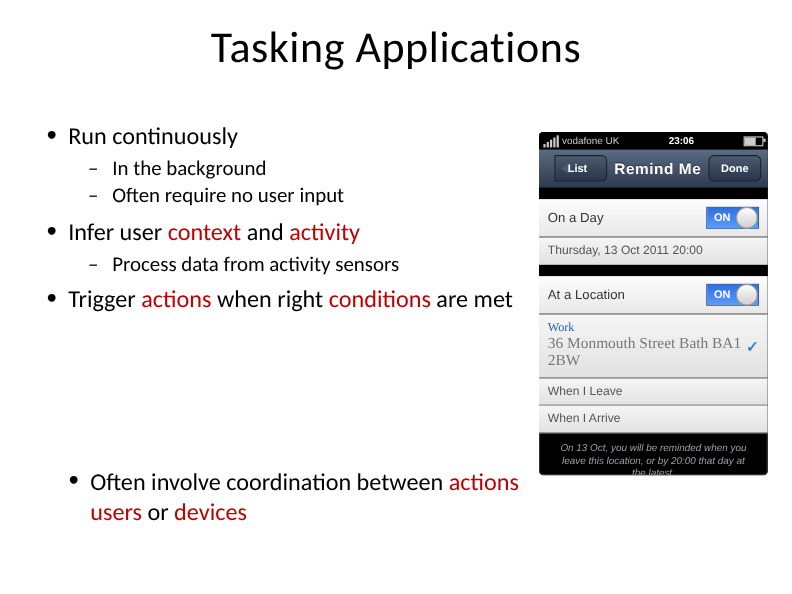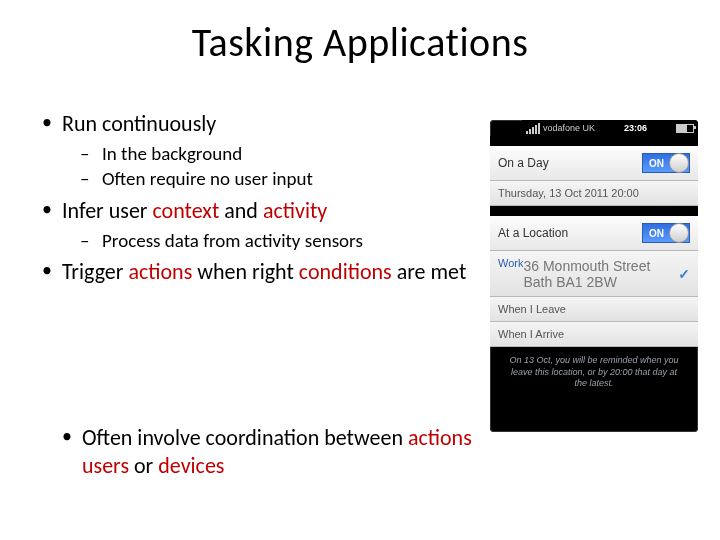--- a/index.html
+++ b/index.html
@@ -96,21 +96,20 @@
   }
   .statusbar {
     display: flex;
     align-items: center;
     justify-content: space-between;
     height: 16px;
     background: #000;
     padding: 0 4px;
     font-size: 9px;
     color: #ccc;
-    margin-left: 32px;
   }
   .statusbar .sig {
     display: flex;
     gap: 1px;
     align-items: flex-end;
   }
   .sig span {
     width: 2px;
     background: #ccc;
   }
@@ -186,21 +185,21 @@
   .cell.sub {
     background: linear-gradient(#f5f5f5,#e2e2e2);
     color: #555;
     font-size: 11px;
     padding: 6px 8px;
   }
   .cell .chk {
     color:#3b7dd8;font-size:14px;font-weight:700;
   }
   .cell.sel .left .lab { color:#2a5db0; font-weight:500; }
-  .cell .left { display:flex;flex-direction:row; }
+  .cell .left { display:flex;flex-direction:column;font-family:Liberation Serif, serif; }
   .cell .left .addr{font-size:14px;color:#777;margin-top:1px}
   .toggle {
     width: 48px;height:20px;border-radius:0;
     background:linear-gradient(#2f6fe0,#5a9bff);
     color:#fff;font-size:10px;font-weight:700;
     display:flex;align-items:center;justify-content:flex-start;
     padding-left:6px;position:relative;border:1px solid #2a5db0;
     box-sizing:border-box;
   }
   .toggle .knob{
@@ -258,20 +257,29 @@
             <span></span>
           </div>
         <span>vodafone UK</span>
       </div>
       <span style="font-weight:700;color:#fff">23:06</span>
       <div class="battery">
           <div class="fill"></div>
         </div>
     </div>
 
+    <div class="navbar">
+      <div class="navbtn back">
+          <span>List</span>
+        </div>
+      <div class="title">Remind Me</div>
+      <div class="navbtn">
+          <span>Done</span>
+        </div>
+    </div>
 
     <div class="section-gap"></div>
 
     <div class="cell">
       <span>On a Day</span>
       <div class="toggle">
           <span>ON</span>
           <div class="knob"></div>
         </div>
     </div>

